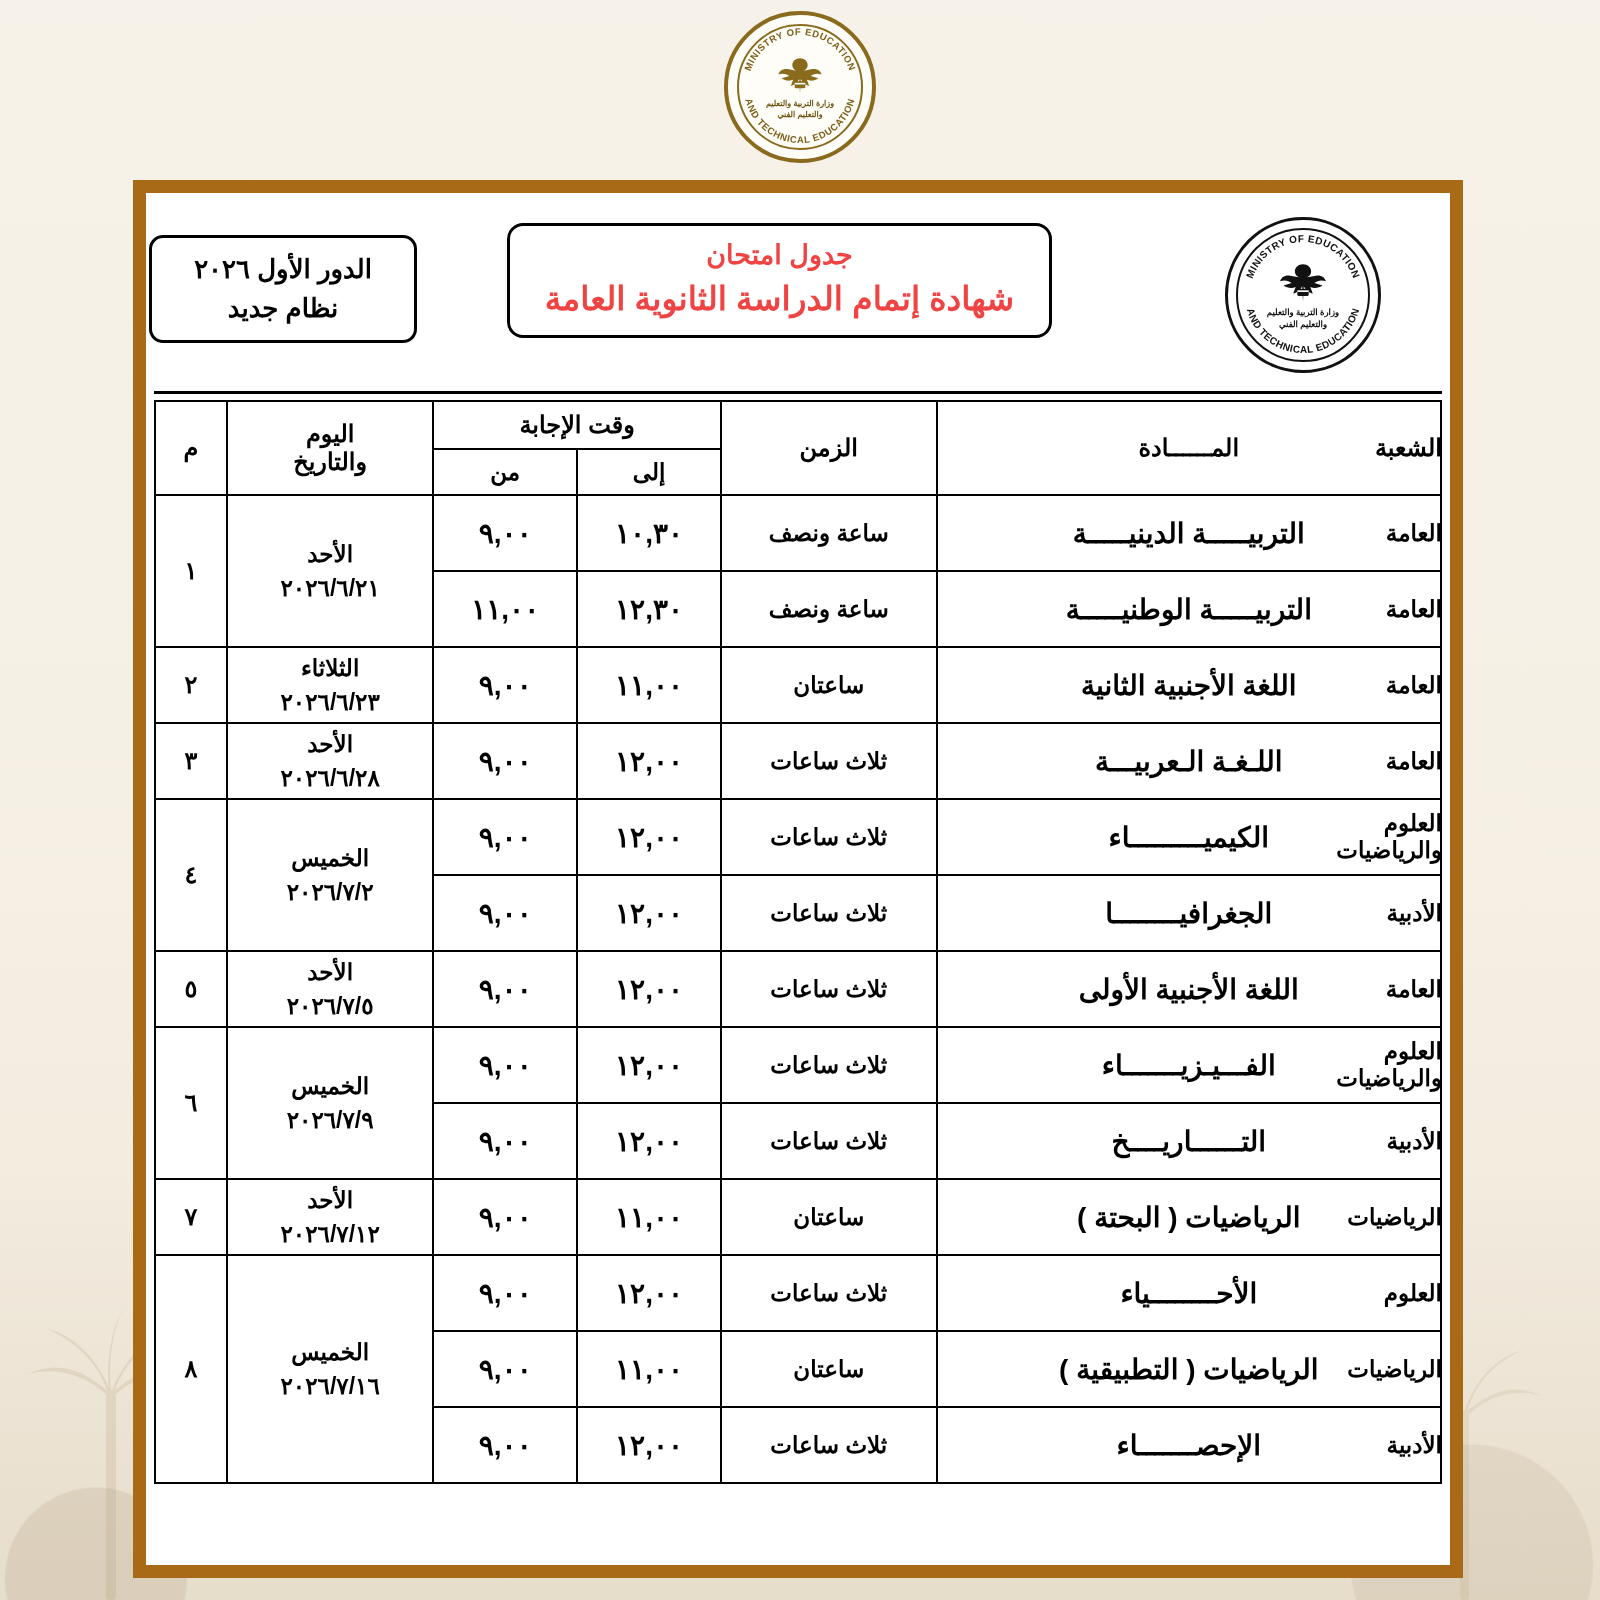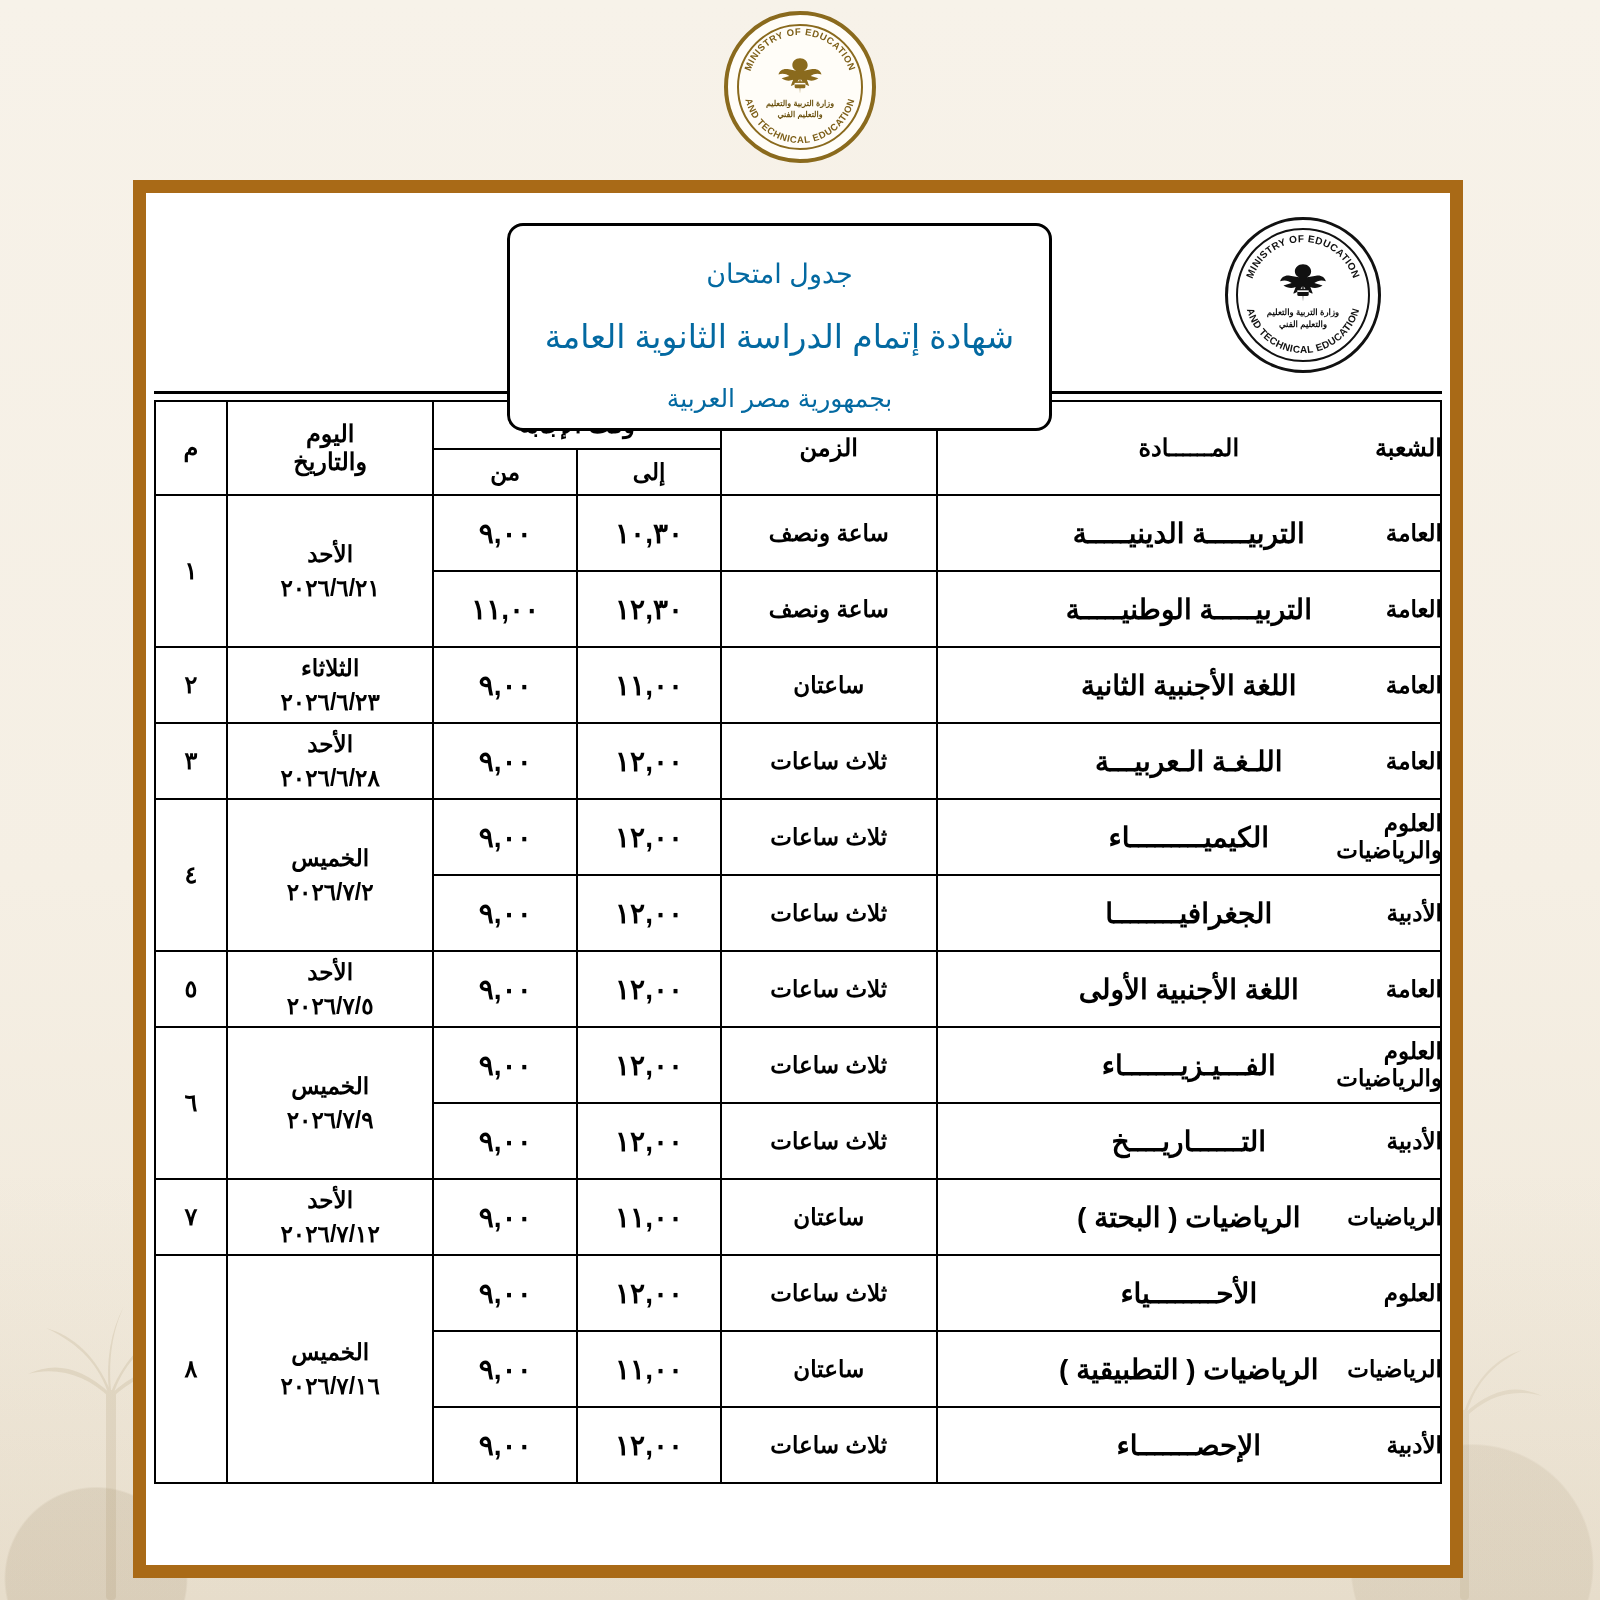--- a/index.html
+++ b/index.html
@@ -188,25 +188,24 @@
     top: 24px;
     width: 545px;
     border: 3px solid #000;
     border-radius: 16px;
     padding: 10px 18px 12px 18px;
     box-sizing: border-box;
     text-align: center;
     background: #fff;
   }
   .hdr-title div {
-    font-weight: normal;
-    color: #0369a1;
+    font-weight: bold;
+    color: #ef4444;
     line-height: 1.45;
     white-space: nowrap;
-    margin-top: 19px;
   }
   .t1 { font-size: 27px; }
   .t2 { font-size: 33px; }
   .t3 { font-size: 25px; }
 
   .hdr-round {
     position: absolute;
     right: 1025px;
     top: 36px;
     width: 268px;
@@ -322,25 +321,28 @@
         <div class="seal-ar">والتعليم الفني</div>
       </div>
     </div>
   </div>
 
   <div class="doc-frame">
     <div class="doc-inner">
 
       <div class="header-band">
 
+        <div class="hdr-round">
+          <div>الدور الأول ٢٠٢٦</div>
+          <div>نظام جديد</div>
+        </div>
 
         <div class="hdr-title">
           <div class="t1">جدول امتحان</div>
           <div class="t2">شهادة إتمام الدراسة الثانوية العامة</div>
-          <div class="t3">بجمهورية مصر العربية</div>
         </div>
 
         <div class="hdr-left-seal">
           <div class="hdr-seal">
             <svg class="hdr-ring" viewBox="0 0 150 150" style="position:absolute;inset:0;">
               <defs>
                 <path id="hArcTop" d="M 22 75 A 53 53 0 0 1 128 75"></path>
                 <path id="hArcBottom" d="M 17 75 A 58 58 0 0 0 133 75"></path>
               </defs>
               <text text-anchor="middle">

